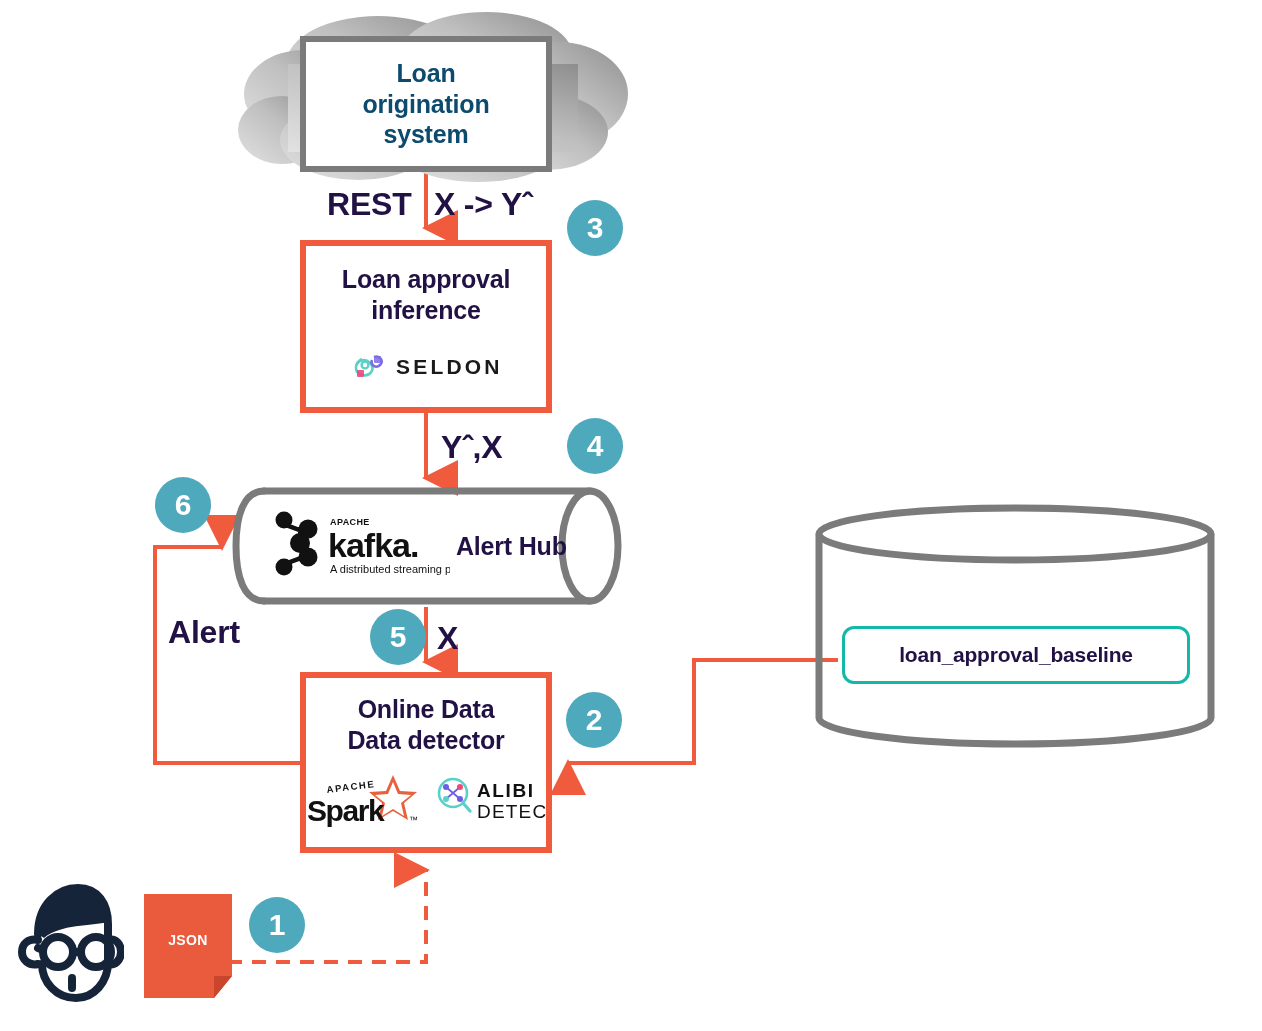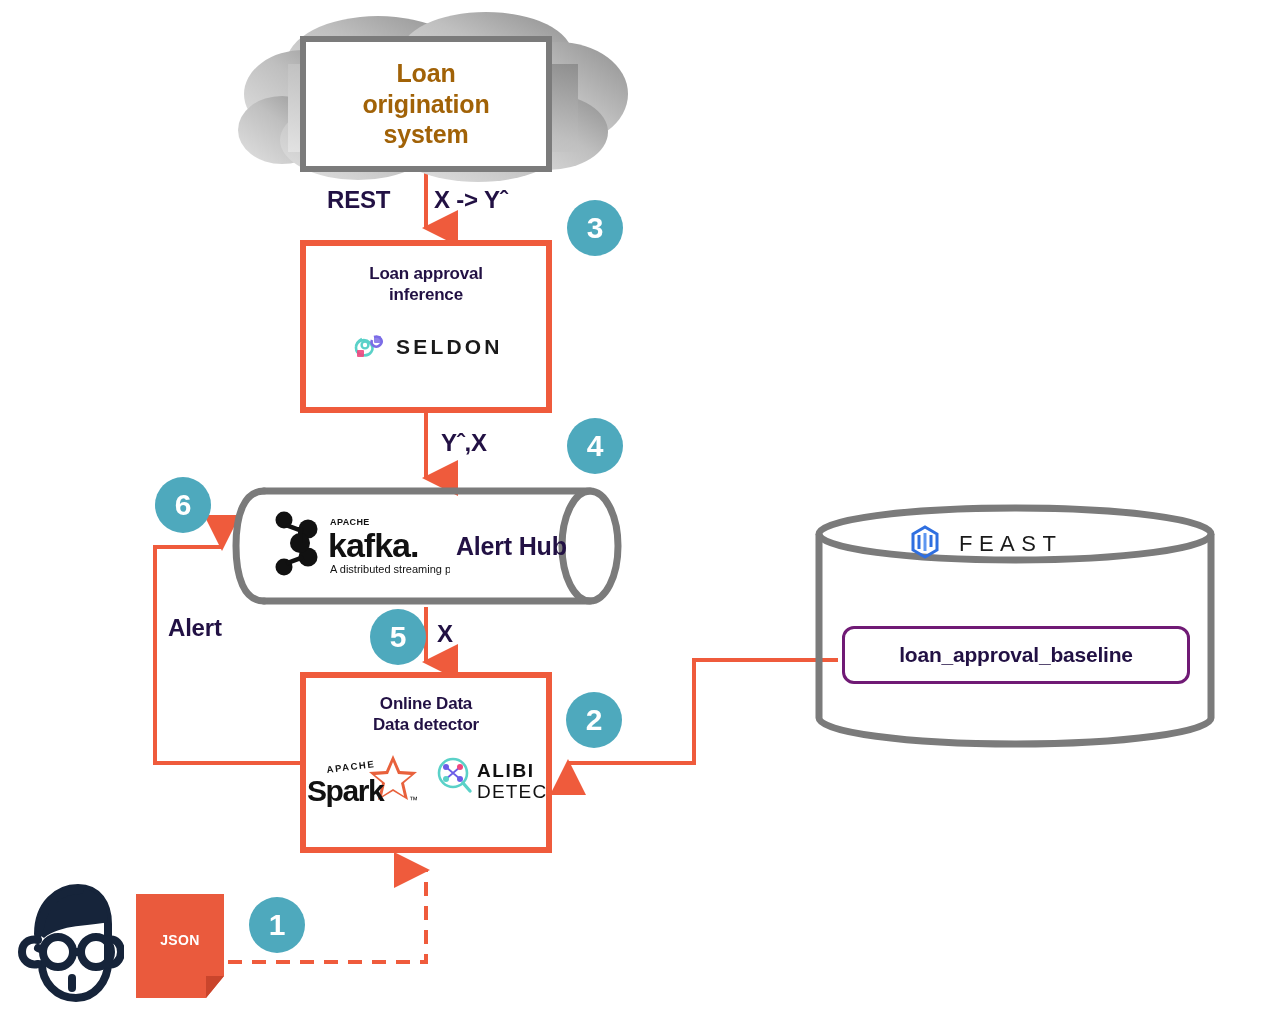--- a/index.html
+++ b/index.html
@@ -42,36 +42,36 @@
     width: 252px; height: 136px;
     background: #ffffff;
     border: 6px solid #7b7b7b;
     display: flex;
     align-items: center;
     justify-content: center;
   }
   .src-box .title {
     font-size: 25px;
     font-weight: bold;
-    color: #a16207;
+    color: #0c4a6e;
     line-height: 1.22;
     text-align: center;
     letter-spacing: -0.2px;
   }
 
   
   .proc-box {
     background: #ffffff;
     border: 6px solid #ef5b3c;
     display: flex;
     flex-direction: column;
     align-items: center;
   }
   .proc-title {
-    font-size: 17px;
+    font-size: 25px;
     font-weight: bold;
     color: #221144;
     line-height: 1.22;
     text-align: center;
     letter-spacing: -0.2px;
   }
 
   #inference-box { left: 300px; top: 240px; width: 252px; height: 173px; }
   #inference-box .proc-title { margin-top: 18px; }
   #inference-box .logo-row { margin-top: 26px; }
@@ -96,21 +96,21 @@
   #feast-db { left: 812px; top: 502px; width: 406px; height: 248px; }
   .feast-logo-slot {
     position: absolute;
     left: 0; right: 0; top: 22px;
     display: flex; justify-content: center; align-items: center;
   }
   .feast-chip {
     position: absolute;
     left: 30px; top: 124px;
     width: 348px; height: 58px;
-    border: 3px solid #701a75;
+    border: 3px solid #14b8a6;
     border-radius: 12px;
     background: #ffffff;
     display: flex; align-items: center; justify-content: center;
     font-size: 21px; font-weight: bold;
     color: #221144;
     letter-spacing: -0.2px;
   }
 
   
   .step {
@@ -129,34 +129,34 @@
   #step-1 { left: 249px; top: 897px; }
   #step-2 { left: 566px; top: 692px; }
   #step-3 { left: 567px; top: 200px; }
   #step-4 { left: 567px; top: 418px; }
   #step-5 { left: 370px; top: 609px; }
   #step-6 { left: 155px; top: 477px; }
 
   
   .edge-label {
     position: absolute;
-    font-size: 24px;
+    font-size: 32px;
     font-weight: bold;
     color: #221144;
     letter-spacing: -0.2px;
     white-space: nowrap;
   }
   #lbl-rest { left: 327px; top: 186px; }
   #lbl-xy   { left: 434px; top: 186px; }
   #lbl-yx   { left: 441px; top: 429px; }
   #lbl-x    { left: 437px; top: 620px; }
   #lbl-alert{ left: 168px; top: 614px; }
 
   
-  #json-doc { left: 136px; top: 894px; width: 88px; height: 104px; }
+  #json-doc { left: 144px; top: 894px; width: 88px; height: 104px; }
   .json-text {
     position: absolute;
     left: 0; right: 0; top: 38px;
     text-align: center;
     font-size: 14px;
     font-weight: bold;
     color: #ffffff;
     letter-spacing: 0.4px;
   }
 
@@ -309,31 +309,20 @@
   </div>
 
   <div class="node" id="feast-db">
     <svg width="406" height="248" viewBox="0 0 406 248" style="position:absolute;left:0;top:0;">
       <ellipse cx="203" cy="32" rx="196" ry="26" fill="none" stroke="#7B7B7B" stroke-width="7"></ellipse>
       <path d="M7,32 L7,216" stroke="#7B7B7B" stroke-width="7" fill="none"></path>
       <path d="M399,32 L399,216" stroke="#7B7B7B" stroke-width="7" fill="none"></path>
       <path d="M7,216 C7,230 94,242 203,242 C312,242 399,230 399,216" fill="none" stroke="#7B7B7B" stroke-width="7"></path>
     </svg>
 
-    <div class="feast-logo-slot">
-      <svg width="216" height="40" viewBox="0 0 216 40">
-        <g>
-          <path d="M6,10 L18,3 L30,10 L30,26 L18,33 L6,26 Z" fill="none" stroke="#2F6FE0" stroke-width="3"></path>
-          <path d="M12,11 L12,25" stroke="#2F6FE0" stroke-width="3"></path>
-          <path d="M18,9 L18,27" stroke="#5E97F0" stroke-width="3"></path>
-          <path d="M24,11 L24,23" stroke="#2F6FE0" stroke-width="3"></path>
-        </g>
-        <text x="52" y="27" font-family="'Liberation Sans',sans-serif" font-size="22" letter-spacing="6.5" fill="#1a1a1a">FEAST</text>
-      </svg>
-    </div>
 
     <div class="feast-chip">loan_approval_baseline</div>
   </div>
 
   <div class="node" id="json-doc">
     <svg width="88" height="104" viewBox="0 0 88 104" style="position:absolute;left:0;top:0;">
       <path d="M0,0 L88,0 L88,82 L70,104 L0,104 Z" fill="#EA5A3D"></path>
       <path d="M88,82 L70,82 L70,104 Z" fill="#C9452C"></path>
     </svg>
     <div class="json-text">JSON</div>

